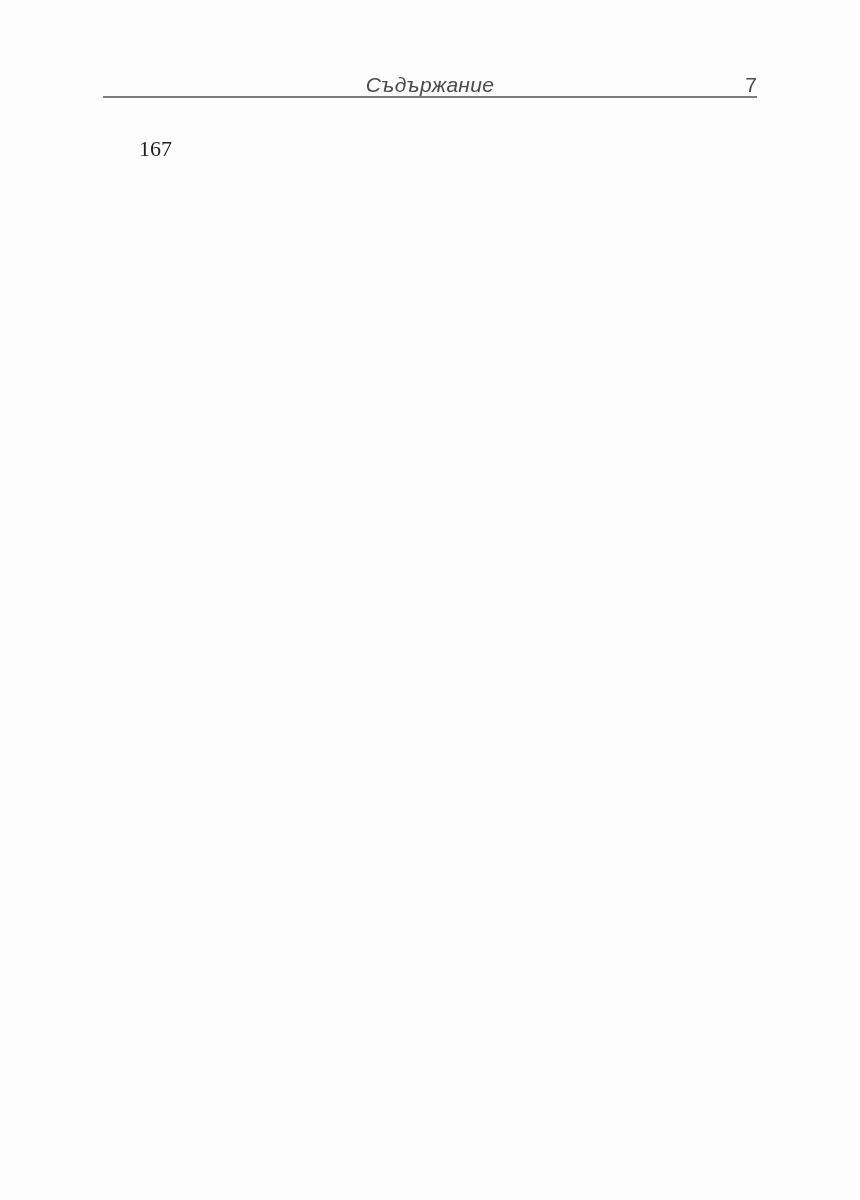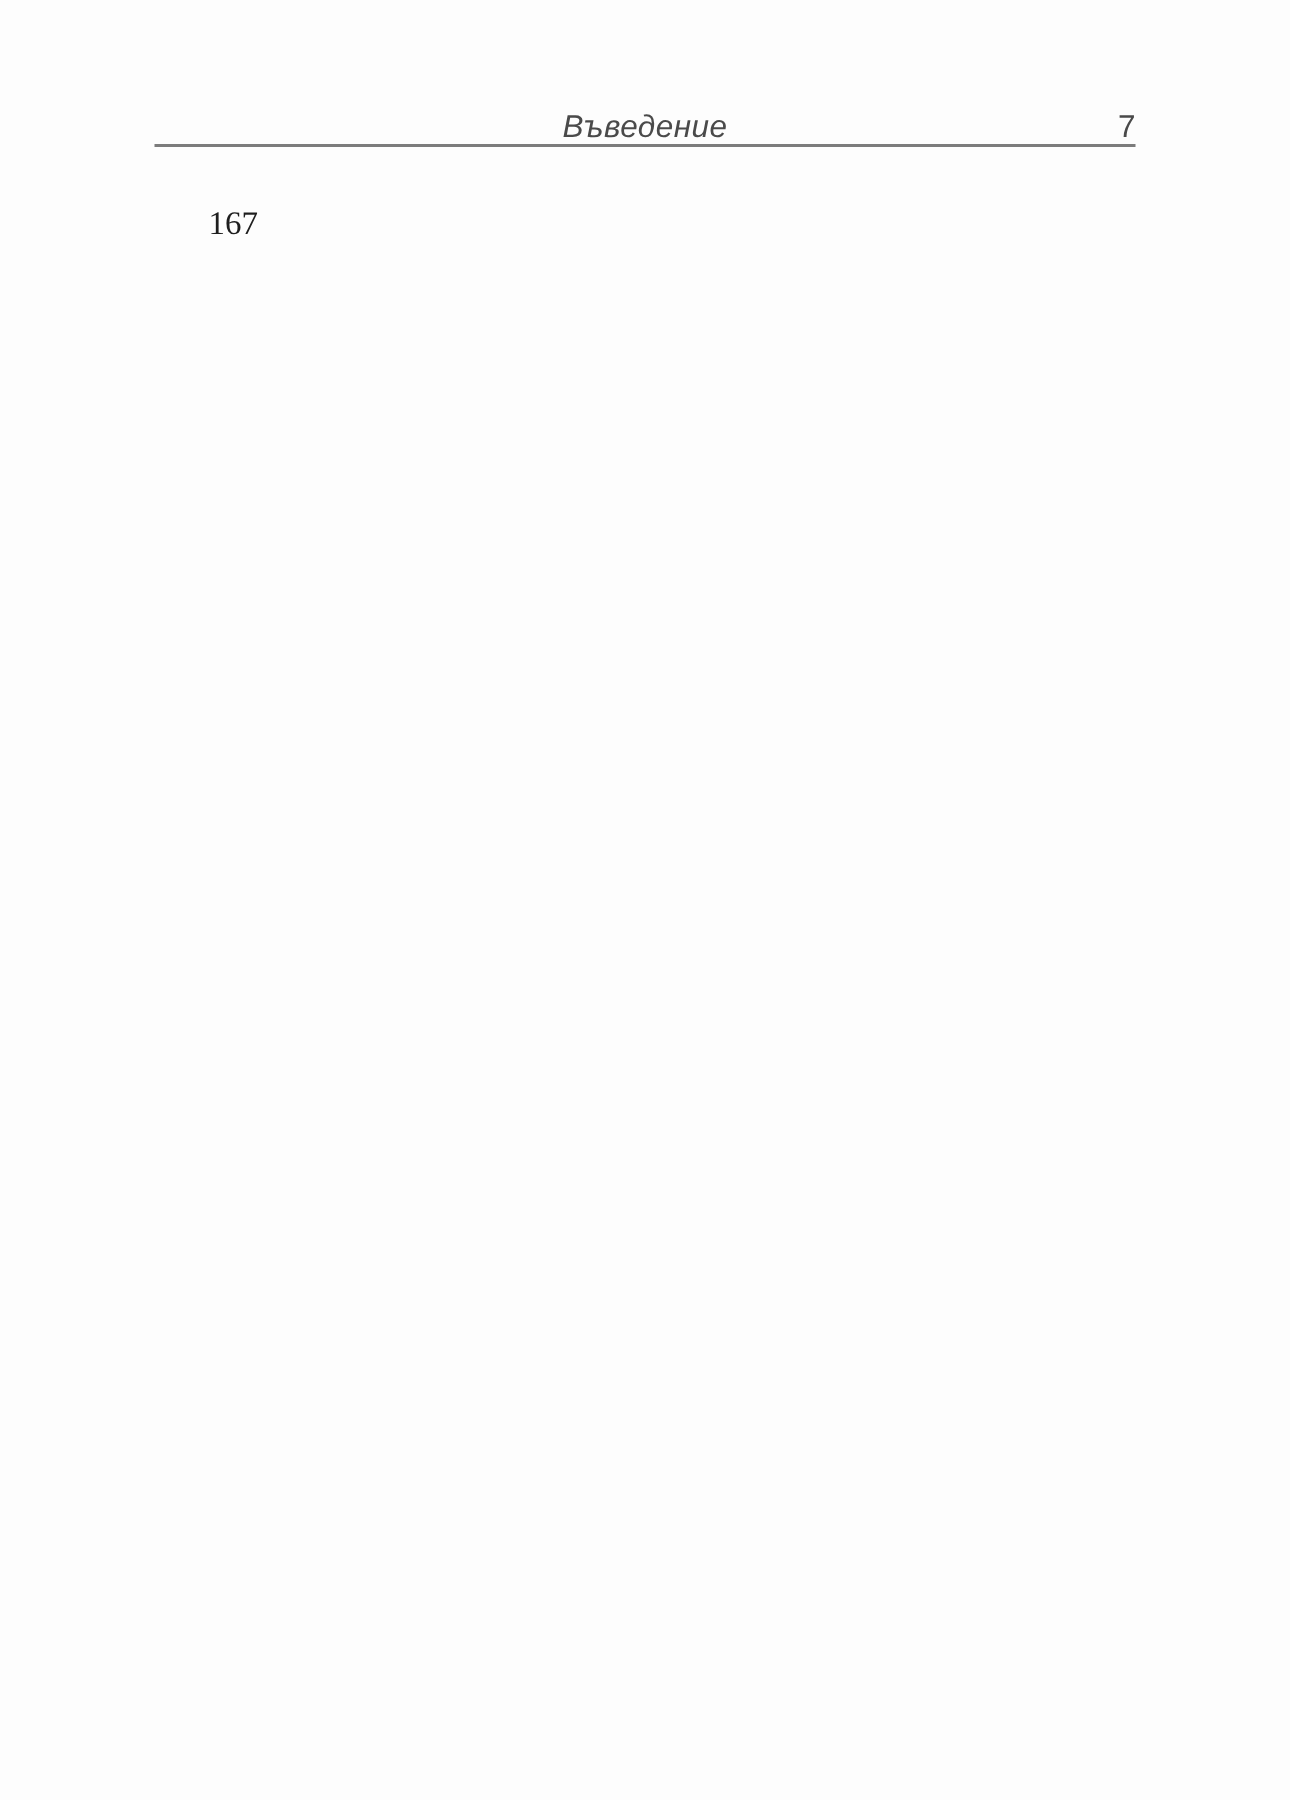--- a/index.html
+++ b/index.html
@@ -76,21 +76,21 @@
   }
   .line .dots::after {
     content: "......................................................................................................................................................";
   }
   .line .page { flex: 0 0 auto; font-weight: normal; }
 </style>
 </head>
 <body>
 
 <div class="page">
-  <div class="head-title">Въведение</div>
+  <div class="head-title">Съдържание</div>
   <div class="folio">7</div>
   <div class="head-rule"></div>
   <div class="toc" id="toc">
       <div class="entry sub">
         <div class="line first leader">
           <span class="text">§ 27. Въведение</span>
           <span class="dots"></span>
           <span class="page">167</span>
         </div>
       </div>

